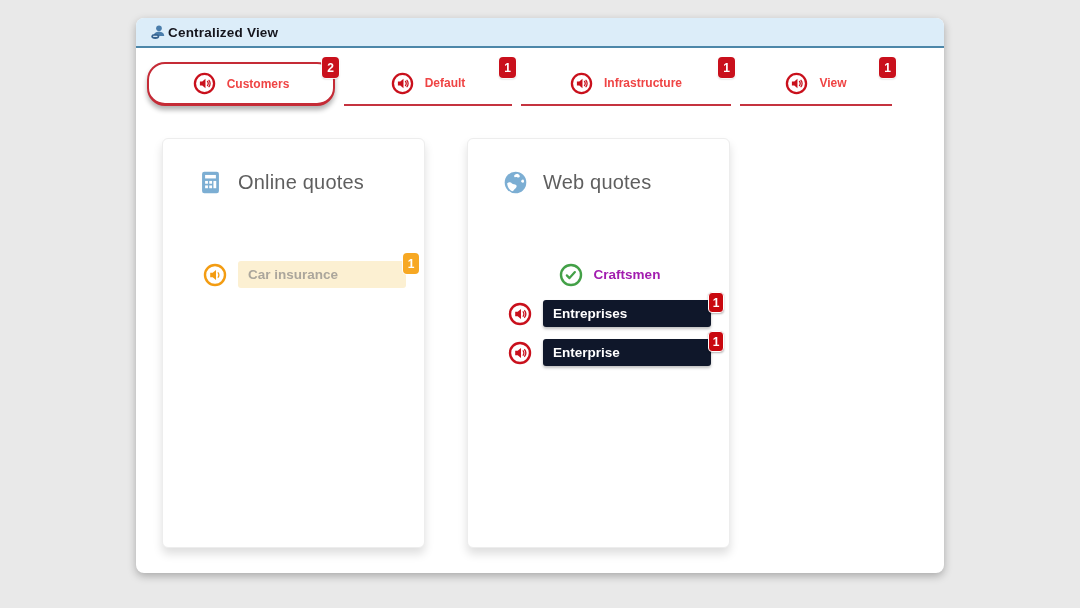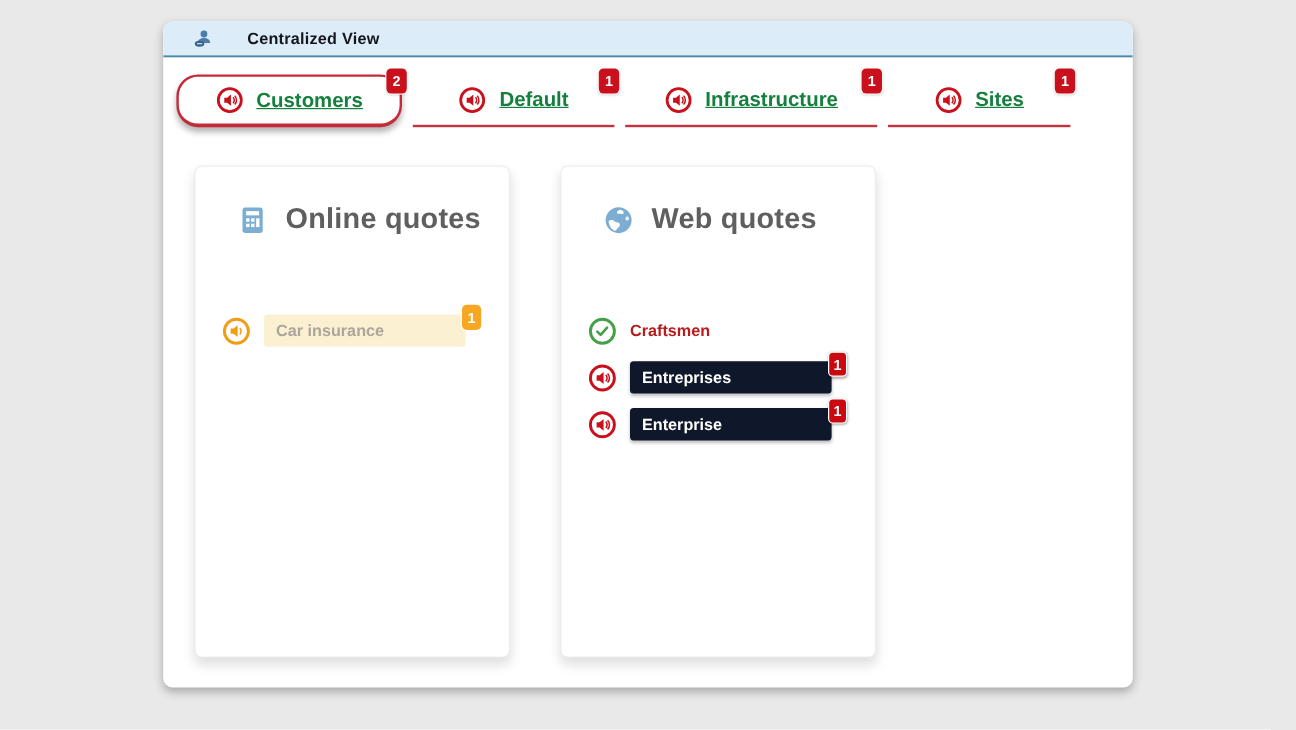--- a/index.html
+++ b/index.html
@@ -17,39 +17,39 @@
     width:808px; height:555px;
     background:#fff; border-radius:8px;
     box-shadow:0 3px 8px rgba(0,0,0,0.28);
   }
 
   
   .titlebar {
     height:30px; background:#dcedf9;
     border-bottom:2px solid #4d87a9;
     border-radius:8px 8px 0 0;
-    display:flex; align-items:center; gap:28px;
-    padding:0 25px;
+    display:flex; align-items:center; gap:1px;
+    padding:0 14px;
   }
   .titlebar .title {
     font-size:13.5px; font-weight:bold; color:#15151d;
     letter-spacing:.2px;
   }
 
   
   .tabbar {
     display:flex; gap:9px;
     padding:14px 12px 0 11px;
   }
   .tab {
     position:relative; height:44px;
     display:flex; align-items:center; justify-content:center; gap:11px;
     cursor:pointer;
   }
-  .tab .tab-label { font-size:17px; font-weight:bold; color:#15803d;text-decoration:underline; }
+  .tab .tab-label { font-size:12px; font-weight:bold; color:#ef4444; }
   .tab.inactive { border-bottom:2px solid #c5333f; }
   .tab.active {
     background:#fff;
     border:2px solid #c52b36; border-bottom-width:3px;
     border-radius:18px;
     box-shadow:0 4px 5px rgba(0,0,0,0.3);
   }
   .tab-customers     { width:188px; }
   .tab-default       { width:168px; }
   .tab-infrastructure{ width:210px; }
@@ -72,30 +72,30 @@
   .card {
     width:263px; height:410px;
     background:#fff;
     border:1px solid #ededed; border-radius:6px;
     box-shadow:0 6px 10px rgba(0,0,0,0.13);
   }
   .card-header {
     margin:30px 0 0 34px;
     display:flex; align-items:center; gap:14px;
   }
-  .card-title { font-size:24px; font-weight:bold; color:#5f5f5f; letter-spacing:.2px; }
+  .card-title { font-size:20px; font-weight:normal; color:#5f5f5f; letter-spacing:.2px; }
 
   .rows { margin:64px 0 0 22px; }
   .row {
     display:flex; align-items:center;
-    margin-bottom:10px; min-height:29px;
+    margin-bottom:10px; min-height:29px;justify-content:center;
   }
   .row .svc-icon { flex:0 0 auto; margin-right:11px; display:flex; }
 
-  .plain-label { font-size:13.5px; font-weight:bold; color:#b91c1c; }
+  .plain-label { font-size:13.5px; font-weight:bold; color:#a21caf; }
 
   .svc-box {
     position:relative;
     width:168px; padding:6px 10px;
     font-size:13.5px; font-weight:bold;
     border-radius:3px;
   }
   .svc-box.warning { background:#fcf0d2; color:#aba69c; }
   .svc-box.critical {
     background:#0f172a; color:#fff;
@@ -169,21 +169,21 @@
     </div>
 
     <div class="tab inactive tab-sites">
       <span>
         <svg width="23" height="23" viewBox="0 0 24 24" style="color:#c9101c">
           <circle cx="12" cy="12" r="10" fill="#fff" stroke="currentColor" stroke-width="2.4"></circle>
           <path d="M7.2 9.8v4.4h2.5l3.3 2.7V7.1L9.7 9.8z" fill="currentColor"></path>
           <path d="M14.8 9.4a3.6 3.6 0 010 5.2 M16.3 8.2a5.4 5.4 0 010 7.6" stroke="currentColor" stroke-width="1.3" fill="none"></path>
         </svg>
       </span>
-      <span class="tab-label">Sites</span>
+      <span class="tab-label">View</span>
       <span class="badge">1</span>
     </div>
 
   </div>
 
   <div class="content">
 
     <div class="card">
       <div class="card-header">
         <span>

